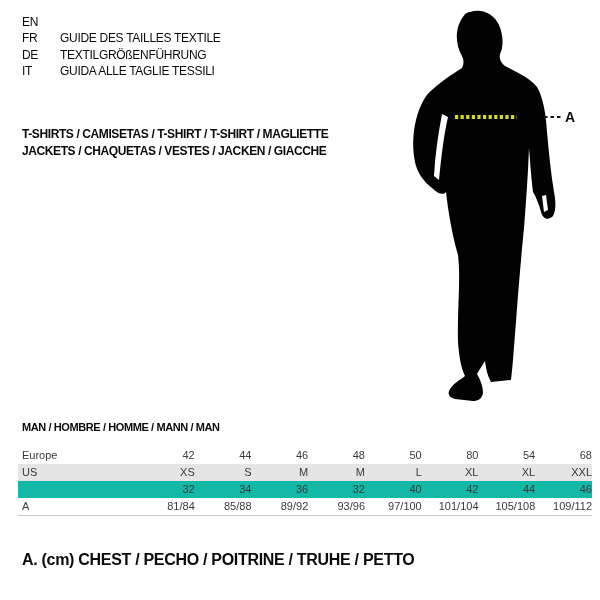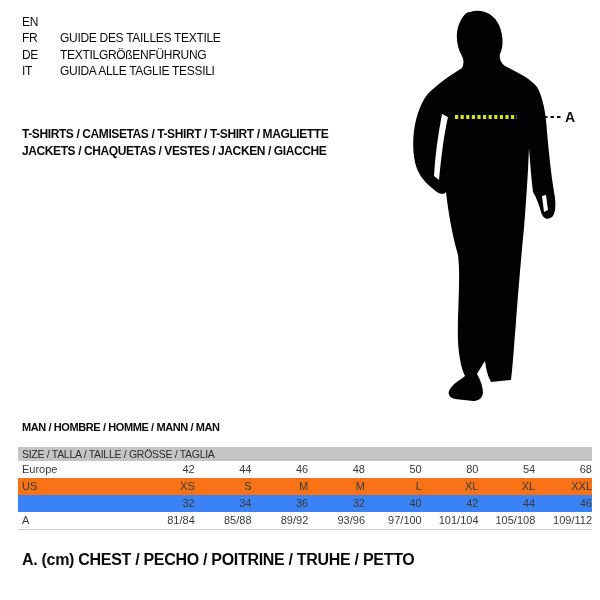--- a/index.html
+++ b/index.html
@@ -93,44 +93,43 @@
       <path fill="#ffffff" d="M137 196 L139 212 L143 210 L141 195 Z"></path>
       <line x1="50" y1="117" x2="112" y2="117" stroke-width="4" stroke-dasharray="3.2 2.4" stroke="#d6de23"></line>
       <line x1="139" y1="117" x2="156" y2="117" stroke="#111111" stroke-width="2" stroke-dasharray="3.5 3"></line>
       <text x="160" y="122">A</text>
     </svg>
   </div>
 
   <div class="gender">MAN / HOMBRE / HOMME / MANN / MAN</div>
 
   <div class="sizetable" id="size-table">
-    <div class="thead" id="size-table-header" style="background: rgb(197, 197, 197);">SIZE / TALLA / TAILLE / GRÖSSE / TAGLIA</div>
   <div class="trow">
         <div class="tlabel">Europe</div>
         <div class="tcell">42</div>
         <div class="tcell">44</div>
         <div class="tcell">46</div>
         <div class="tcell">48</div>
         <div class="tcell">50</div>
         <div class="tcell">80</div>
         <div class="tcell">54</div>
         <div class="tcell">68</div>
       </div>
-      <div class="trow" style="background: #f97316;">
+      <div class="trow" style="background: #e5e5e5;">
         <div class="tlabel">US</div>
         <div class="tcell">XS</div>
         <div class="tcell">S</div>
         <div class="tcell">M</div>
         <div class="tcell">M</div>
         <div class="tcell">L</div>
         <div class="tcell">XL</div>
         <div class="tcell">XL</div>
         <div class="tcell">XXL</div>
       </div>
-      <div class="trow" style="background: #3b82f6;">
+      <div class="trow" style="background: #14b8a6;">
         <div class="tlabel"></div>
         <div class="tcell">32</div>
         <div class="tcell">34</div>
         <div class="tcell">36</div>
         <div class="tcell">32</div>
         <div class="tcell">40</div>
         <div class="tcell">42</div>
         <div class="tcell">44</div>
         <div class="tcell">46</div>
       </div>

